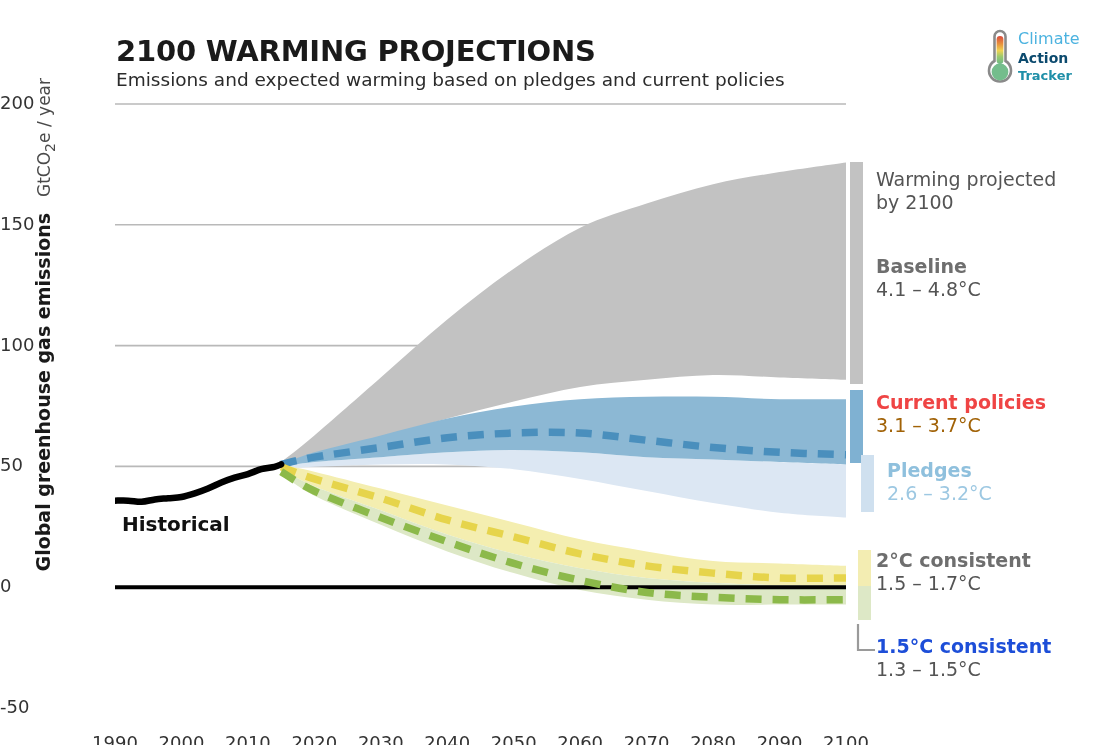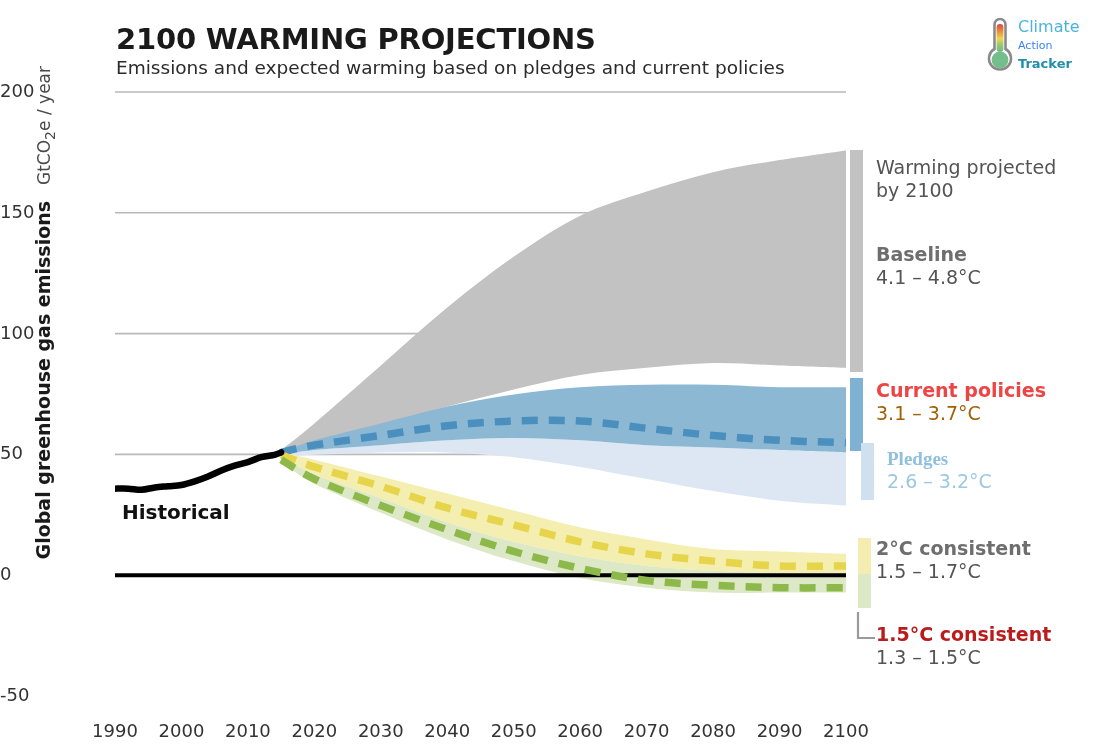--- a/index.html
+++ b/index.html
@@ -1,28 +1,28 @@
 <!DOCTYPE html>
 <html><head>
 <meta charset="utf-8">
 <style>
   html,body{margin:0;padding:0;background:#ffffff;}
   body{width:1110px;height:745px;font-family:"DejaVu Sans",sans-serif;overflow:hidden;}
-  #root{position:relative;width:1110px;height:658px;background:#fff;}
+  #root{position:relative;width:1110px;height:658px;background:#fff;margin-top:12px;}
 
   
   .title{position:absolute;left:116px;top:22px;font-family:"DejaVu Sans",sans-serif;
          font-weight:bold;font-size:29px;letter-spacing:-0.2px;color:#1a1a1a;white-space:nowrap;}
   .subtitle{position:absolute;left:116px;top:57px;font-size:18.5px;color:#2b2b2b;white-space:nowrap;}
 
   
   .logo{position:absolute;left:984px;top:16px;width:122px;height:62px;}
   .logo-text{position:absolute;left:34px;top:2px;line-height:18.5px;}
   .logo-l1{font-size:16px;color:#4cb3e0;font-weight:normal;}
-  .logo-l2{font-size:11px;color:#3b82f6;font-weight:normal;}
+  .logo-l2{font-size:14px;color:#0c4a6e;font-weight:bold;}
   .logo-l3{font-size:13px;color:#1f8fa8;font-weight:bold;}
 
   
   .ylab-wrap{position:absolute;left:-265px;top:300px;width:620px;transform:rotate(-90deg);
              transform-origin:center center;text-align:center;white-space:nowrap;}
   .ylab-bold{font-size:19px;font-weight:bold;color:#1a1a1a;}
   .ylab-light{font-size:17px;font-weight:normal;color:#4a4a4a;}
 
   .ytick{position:absolute;right:0;width:74px;text-align:left;font-size:18px;color:#333;
          transform:translateY(-50%);}
@@ -35,24 +35,24 @@
   
   .hist-label{position:absolute;left:122px;top:500px;font-size:20px;font-weight:bold;color:#111;}
 
   
   .lg-sw{position:absolute;width:13px;}
   .lg-txt{position:absolute;white-space:nowrap;}
   .lg-head{font-size:19px;font-weight:bold;line-height:23px;}
   .lg-sub{font-size:19px;font-weight:normal;line-height:23px;color:#545454;}
   .gray-h{color:#6e6e6e;}
   .blue-h{color:#ef4444;}
-  .lblue-h{color:#8fc0dd;font-family:Liberation Serif, serif;}
+  .lblue-h{color:#8fc0dd;}
   .blue-s{color:#a16207;}
   .lblue-s{color:#9dc8e2;}
-  .green-h{color:#b91c1c;}
+  .green-h{color:#1d4ed8;}
 </style>
 </head>
 <body>
 
 <div id="root">
 
   <div class="title">2100 WARMING PROJECTIONS</div>
   <div class="subtitle">Emissions and expected warming based on pledges and current policies</div>
 
   <div class="logo">

